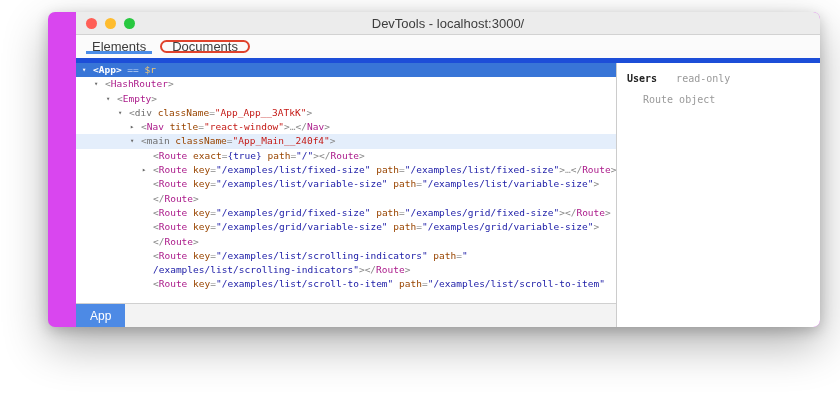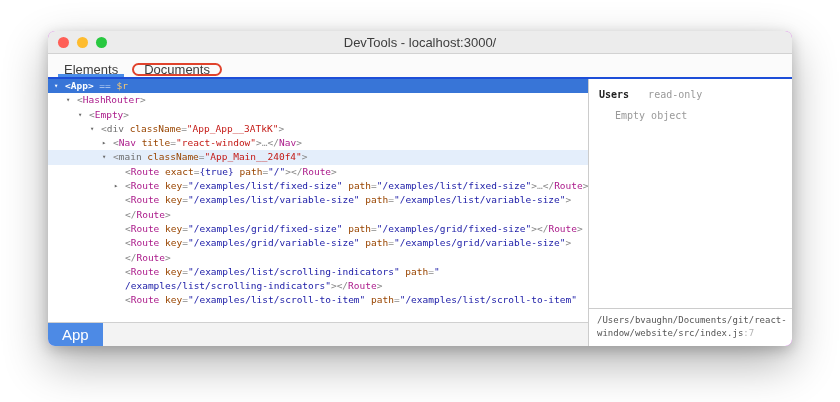--- a/index.html
+++ b/index.html
@@ -1,37 +1,37 @@
 <!DOCTYPE html>
 <html style="--c-selection: #3875d7; --c-hover: #e4eefb; --c-comp: #ab1a8a; --c-host: #6e6e6e; --c-attr: #994500; --c-str_red: #c41a16; --c-str_blue: #1a1aa6; --c-punct: #888888; --c-ellipsis: #999999; --c-dollar_r: #f6c972; --c-tab_accent: #4a8ce8; --c-annotation: #e0432d; --c-app_chip: #4d8ae5; --c-traffic_close: #ff5f57; --c-traffic_minimize: #febc2e; --c-traffic_zoom: #28c840;"><head>
 <meta charset="utf-8">
 <style>
   html,body{margin:0;padding:0;}
   body{
     width:840px;height:402px;background:#ffffff;position:relative;overflow:hidden;
     font-family:"Liberation Sans", sans-serif;
   }
   .window{
-    position:absolute;left:48px;top:31px;width:744px;height:315px;
+    position:absolute;left:48px;top:12px;width:744px;height:315px;
     background:#d946ef;border-radius:7px;overflow:hidden;
     box-shadow:0 18px 45px rgba(0,0,0,.30), 0 4px 14px rgba(0,0,0,.20);
-    display:flex;flex-direction:column;
+    display:flex;flex-direction:column;padding-left:28px;
   }
   
   .titlebar{
     height:22px;flex:0 0 22px;background:#ececec;border-bottom:1px solid #d2d2d2;
     position:relative;display:flex;align-items:center;justify-content:center;
   }
   .traffic{position:absolute;left:10px;top:0;height:100%;display:flex;align-items:center;gap:8px;}
   .tl{width:11px;height:11px;border-radius:50%;}
   .win-title{font-size:13px;color:#3d3d3d;}
   
   .tabbar{
-    height:23px;flex:0 0 23px;background:#fbfbfb;border-bottom:2px solid #1d4ed8;
-    display:flex;align-items:flex-end;padding-left:12px;position:relative;
+    height:23px;flex:0 0 23px;background:#fbfbfb;border-bottom:5px solid #1d4ed8;
+    display:flex;align-items:center;padding-left:12px;position:relative;
   }
   .tab{position:relative;display:flex;align-items:center;padding:0 4px;margin-right:18px;
     font-size:13px;color:#3c3c3c;cursor:default;}
   .tab .underline{position:absolute;left:-2px;right:-2px;bottom:0;height:3px;background:var(--c-tab_accent);}
   .annotation{position:absolute;left:-8px;right:-8px;top:1px;bottom:1px;
     border:2px solid var(--c-annotation);border-radius:7px;pointer-events:none;}
   
   .content{flex:1;display:flex;min-height:0;}
   .left-pane{width:540px;flex:0 0 540px;display:flex;flex-direction:column;min-height:0;background:#fff;}
   .v-divider{width:1px;flex:0 0 1px;background:#cccccc;}
@@ -53,21 +53,21 @@
   .arrow{display:inline-block;width:11px;flex:0 0 11px;font-size:7px;color:#6b6b6b;text-align:left;}
   .tree-row.selected .arrow{color:#fff;}
   .s-p{color:var(--c-punct);} .s-c{color:var(--c-comp);} .s-h{color:var(--c-host);}
   .s-a{color:var(--c-attr);}  .s-e{color:var(--c-punct);} .s-r{color:var(--c-str_red);}
   .s-b{color:var(--c-str_blue);} .s-d{color:var(--c-ellipsis);}
   .s-w{color:#fff;} .s-wb{color:#fff;font-weight:bold;} .s-wd{color:rgba(255,255,255,.68);}
   .s-y{color:var(--c-dollar_r);}
   
   .crumbbar{height:23px;flex:0 0 23px;background:#f3f3f3;border-top:1px solid #d0d0d0;
     display:flex;align-items:stretch;}
-  .crumb{display:flex;align-items:center;padding:0 14px;font-size:15px;color:#fff;
+  .crumb{display:flex;align-items:center;padding:0 14px;font-size:12px;color:#fff;
     background:var(--c-app_chip);}
   
   .props{flex:1;padding:10px 3px 0 10px;font-family:"DejaVu Sans Mono",monospace;font-size:10px;
     color:#222;min-height:0;}
   .props-title{font-weight:bold;color:#222;}
   .props-mode{color:#999;margin-left:19px;}
   .props-empty{color:#999;margin:10px 0 0 16px;}
   .source{flex:0 0 auto;border-top:1px solid #ccc;padding:5px 3px 6px 8px;
     font-family:"DejaVu Sans Mono",monospace;font-size:9px;line-height:13px;color:#555;
     word-break:break-all;}
@@ -128,21 +128,18 @@
       </div>
     </div>
 
     <div class="v-divider"></div>
 
     <div class="right-pane">
       <div class="props">
         <div>
           <span class="props-title">Users</span><span class="props-mode">read-only</span>
         </div>
-        <div class="props-empty">Empty object</div>
-      </div>
-      <div class="source">
-        <span>/Users/bvaughn/Documents/git/react-window/website/src/index.js</span><span class="src-line">:</span><span class="src-line">7</span>
+        <div class="props-empty">Route object</div>
       </div>
     </div>
 
   </div>
 </div>
 
 </body></html>

